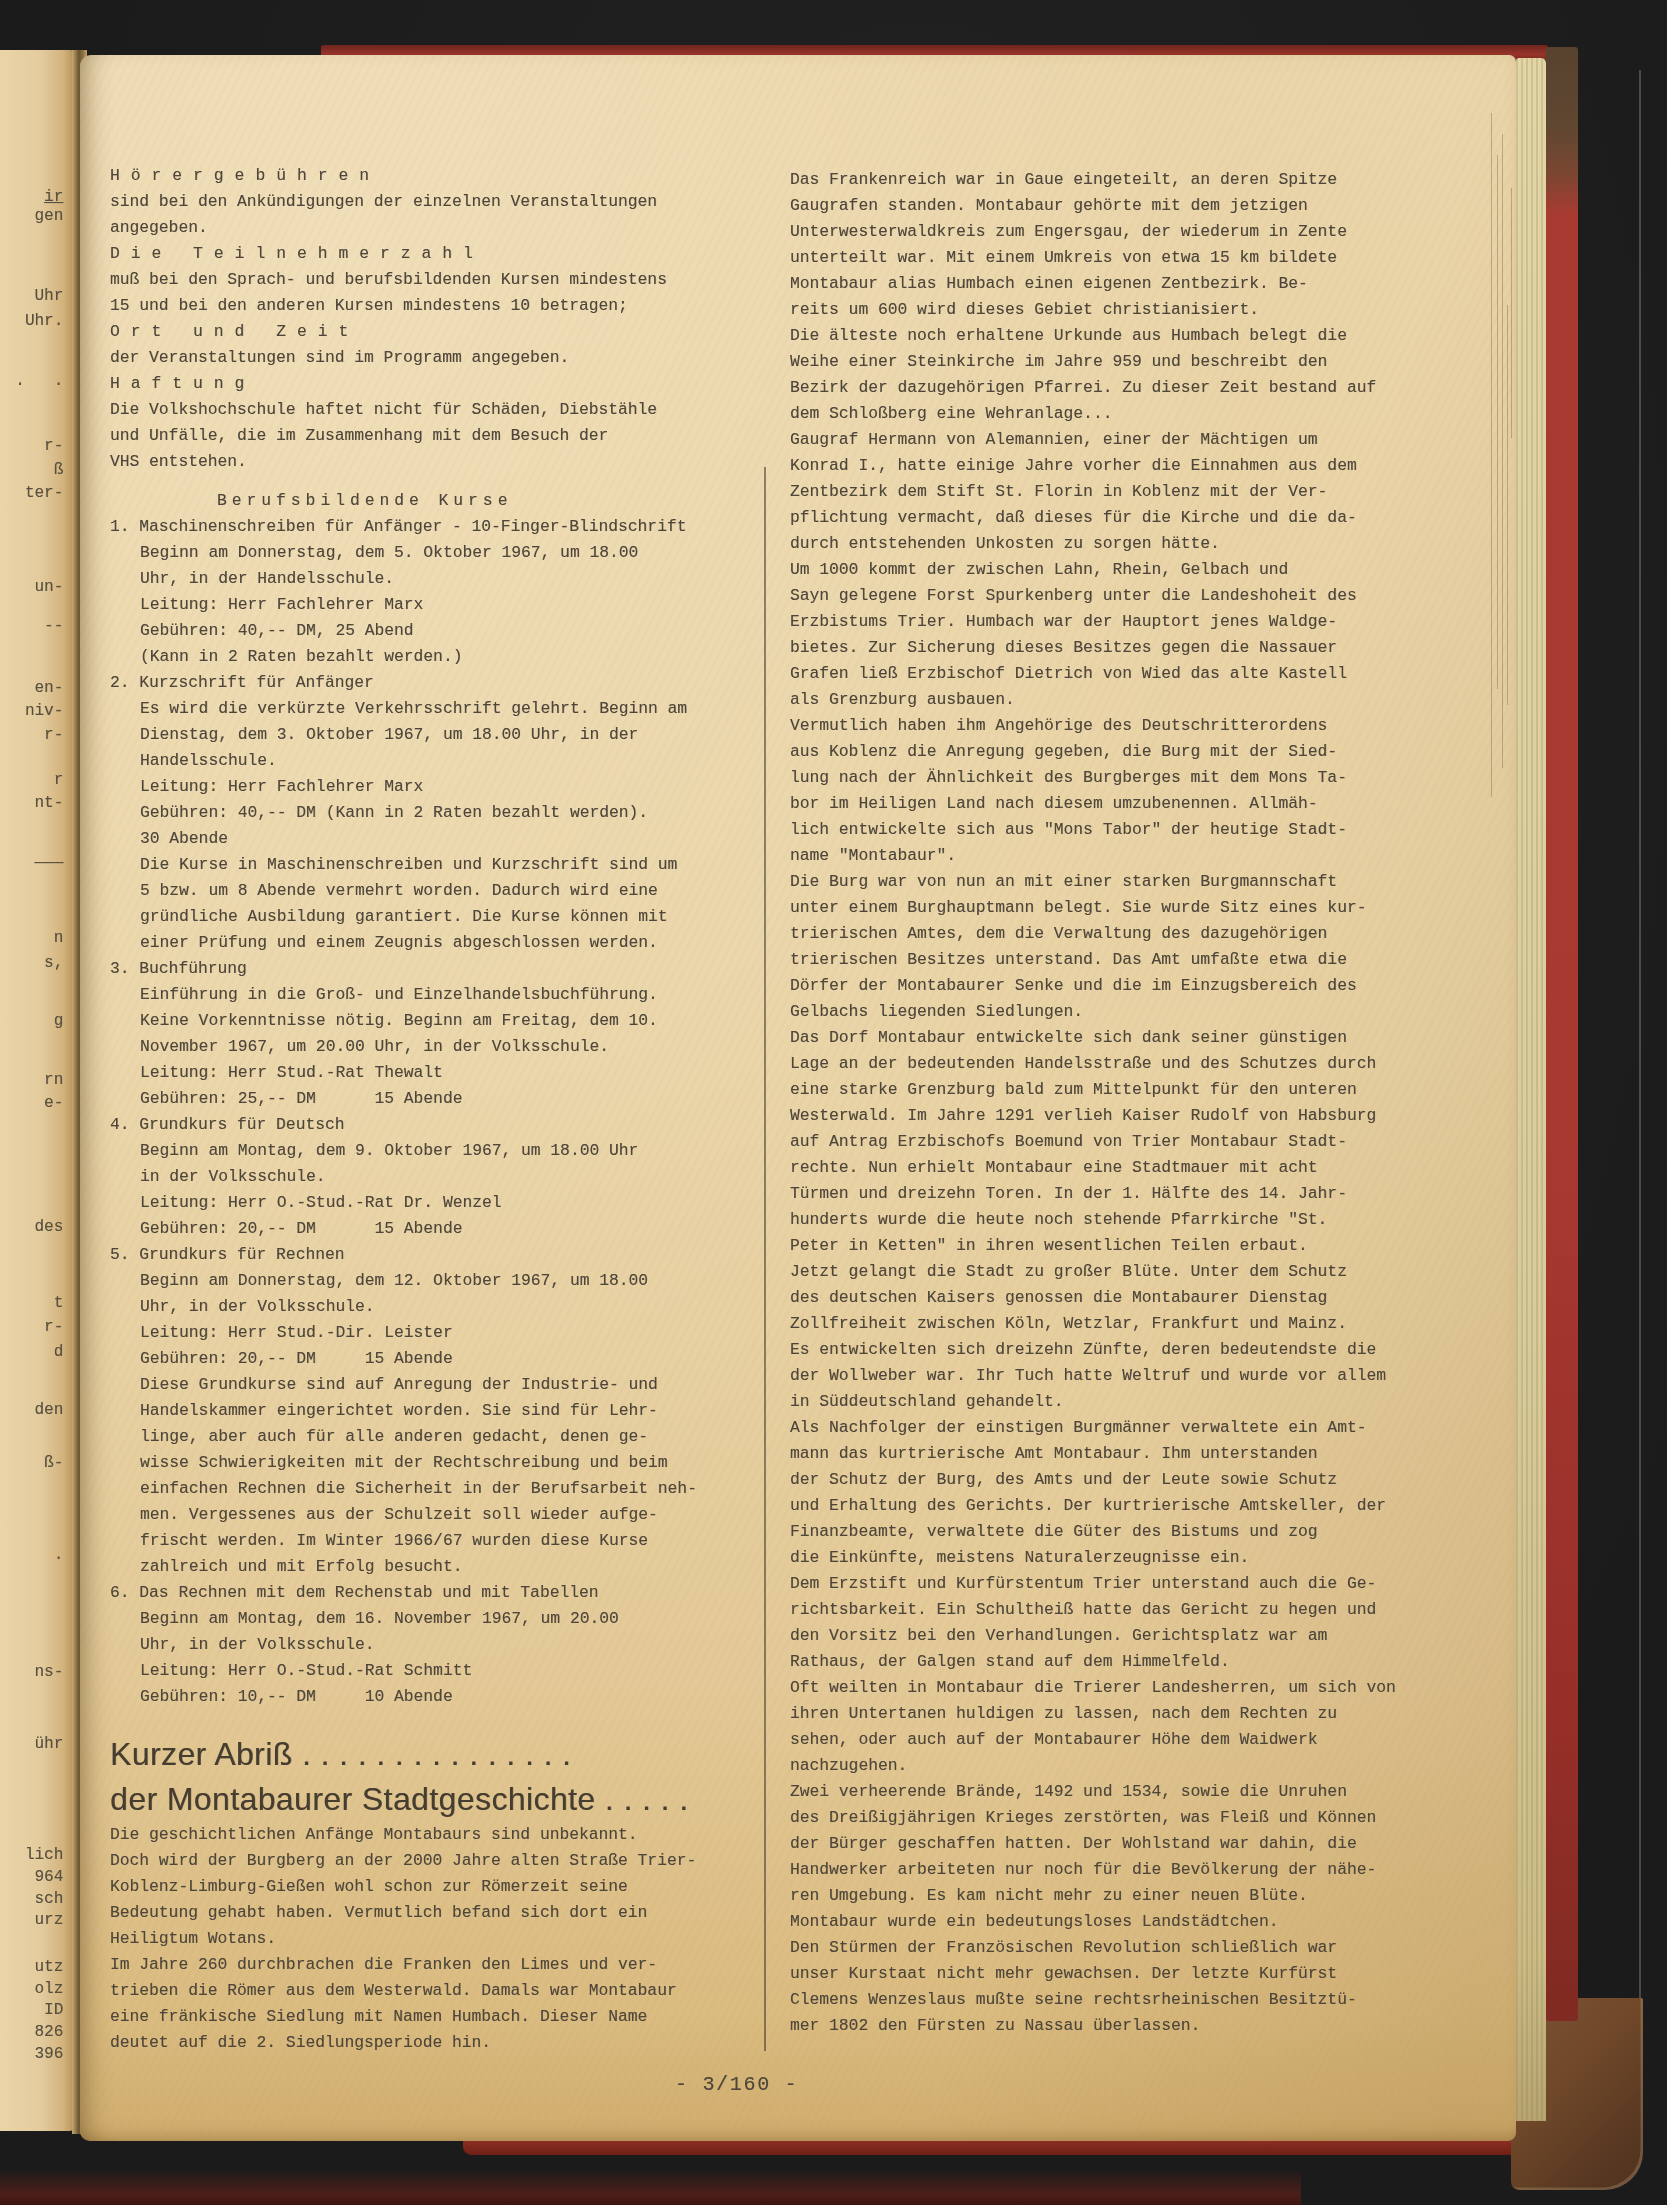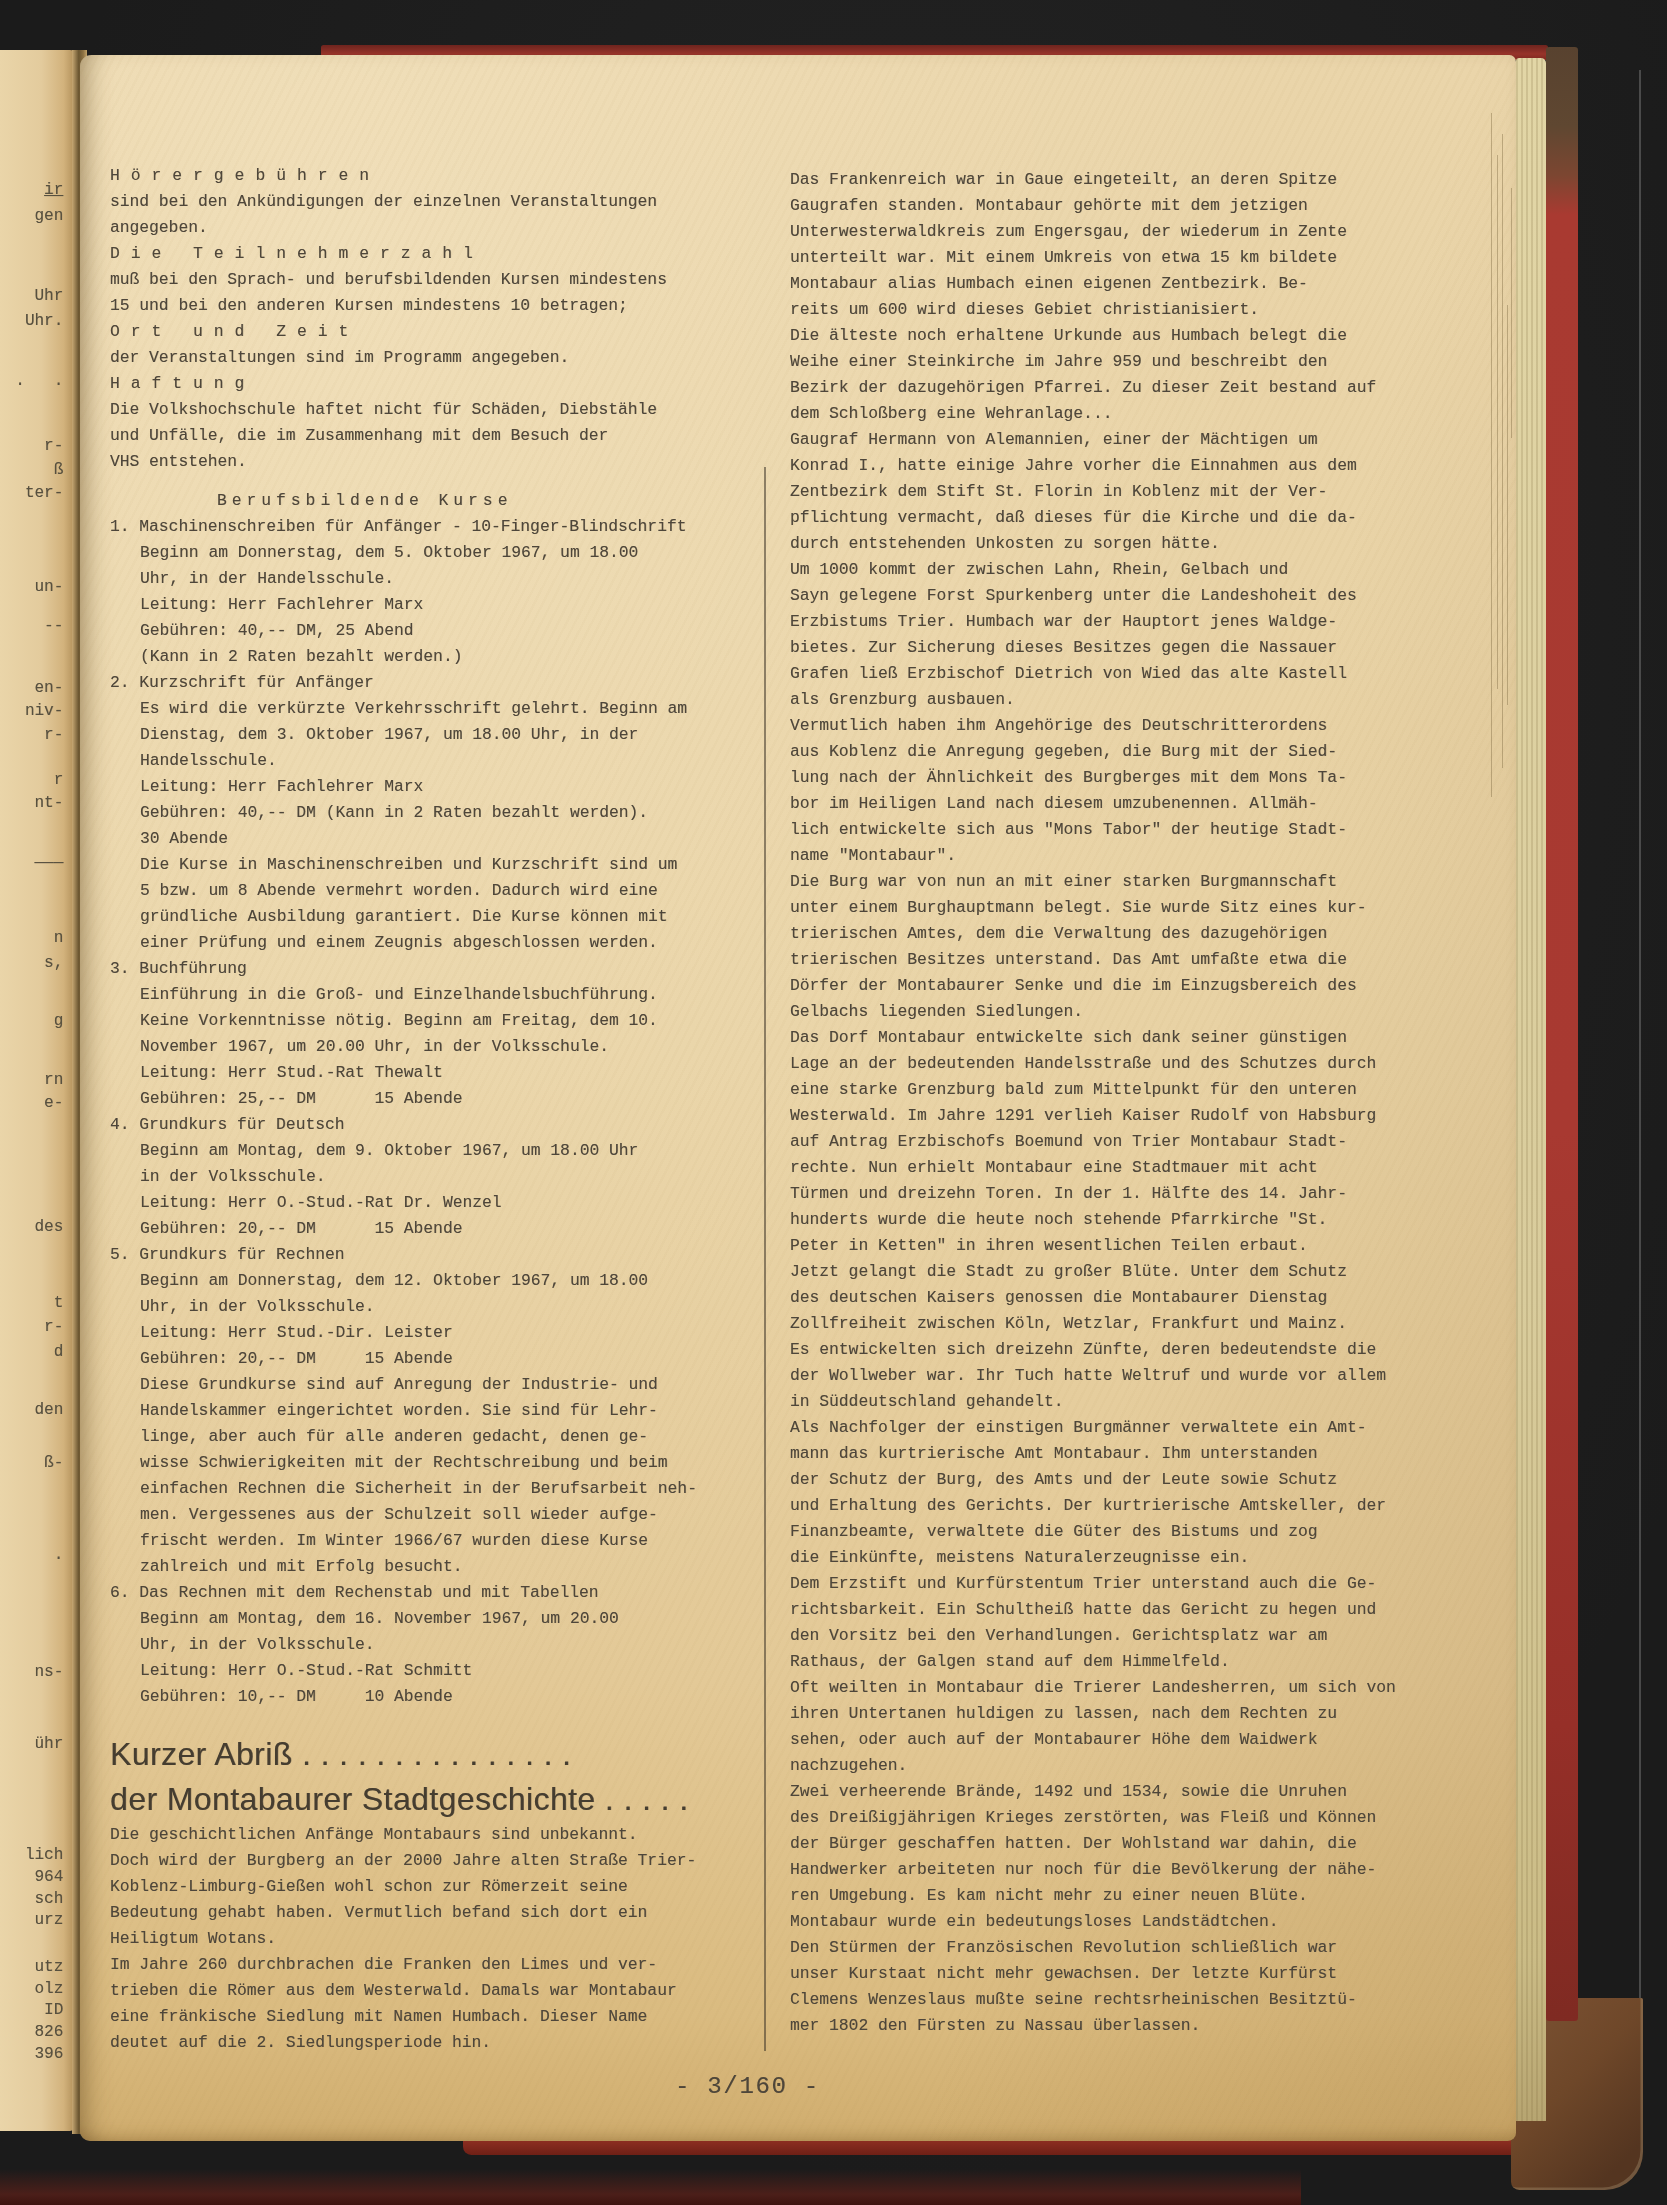--- a/index.html
+++ b/index.html
@@ -60,40 +60,40 @@
   .col-left .ln{height:26px;line-height:26px;}
   .col-right .ln{height:26px;line-height:26px;}
   .ln.sp{letter-spacing:11px;}
   .ln.c{padding-left:107px;letter-spacing:5px;}
   .ln.i{padding-left:30px;}
   .ln.g{height:13.3px;}
   .ln.g2{height:22px;}
   .ln.h{font-family:Liberation Sans, sans-serif;font-size:32px;height:45px;line-height:45px;
     color:#453d30;letter-spacing:0.4px;text-shadow:0.5px 0.3px 0 rgba(69,61,48,0.55);}
 
-  .page-number{position:absolute;left:595px;top:2018px;font-size:24px;letter-spacing:1.7px;color:#4e463a;
+  .page-number{position:absolute;left:595px;top:2018px;font-size:20px;letter-spacing:1.7px;color:#4e463a;
     font-family:"Liberation Mono","DejaVu Sans Mono",monospace;text-shadow:0.3px 0.3px 0 rgba(80,70,55,0.38);white-space:pre;text-align:center;}
 </style>
 </head>
 <body>
 
 <div id="stage">
 
   <div class="backdrop"></div>
   <div class="backdrop-line"></div>
   <div class="bottom-maroon"></div>
 
   <div class="top-red-strip"></div>
   <div class="bottom-red-strip"></div>
   <div class="cover-corner"></div>
   <div class="fore-edge"></div>
   <div class="cover-right"></div>
 
   <div class="facing-page">
-      <div class="frag" style="top: 129px; text-decoration: underline;">ir</div>
+      <div class="frag" style="top: 136px; text-decoration: underline;">ir</div>
       <div class="frag" style="top: 155px;">gen</div>
       <div class="frag" style="top: 235px;">Uhr</div>
       <div class="frag" style="top: 260px;">Uhr.</div>
       <div class="frag" style="top: 323px;">·   ·</div>
       <div class="frag" style="top: 385px;">r-</div>
       <div class="frag" style="top: 409px;">ß</div>
       <div class="frag" style="top: 432px;">ter-</div>
       <div class="frag" style="top: 526px;">un-</div>
       <div class="frag" style="top: 565px;">--</div>
       <div class="frag" style="top: 627px;">en-</div>

